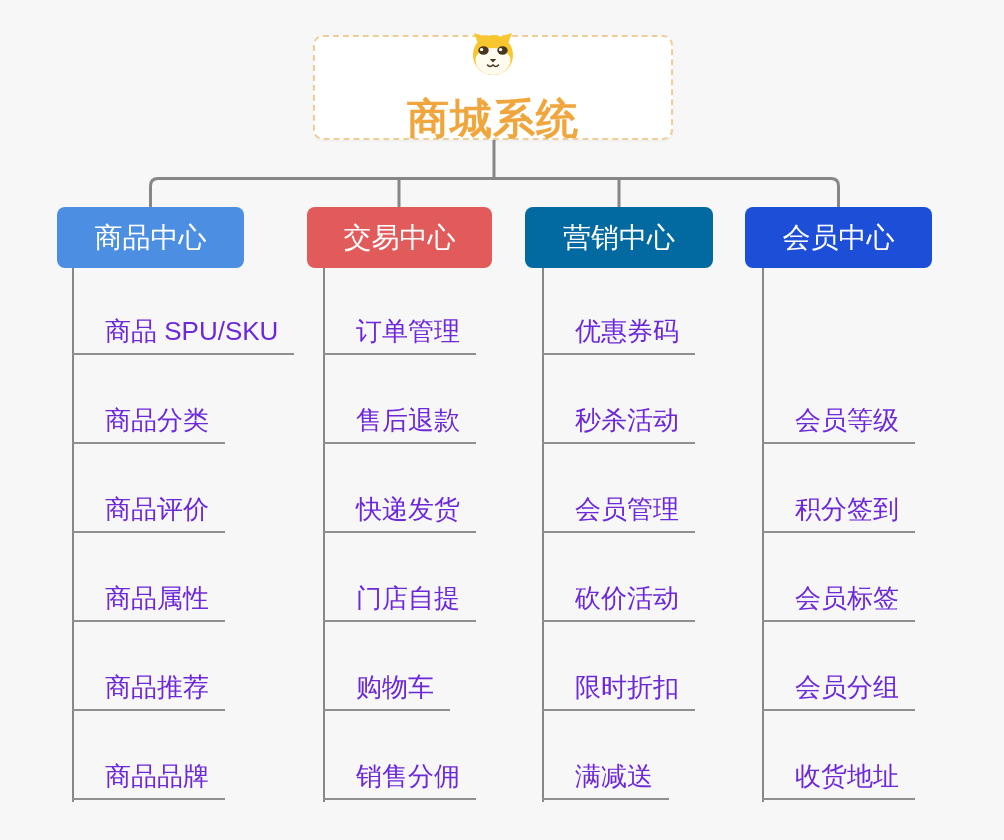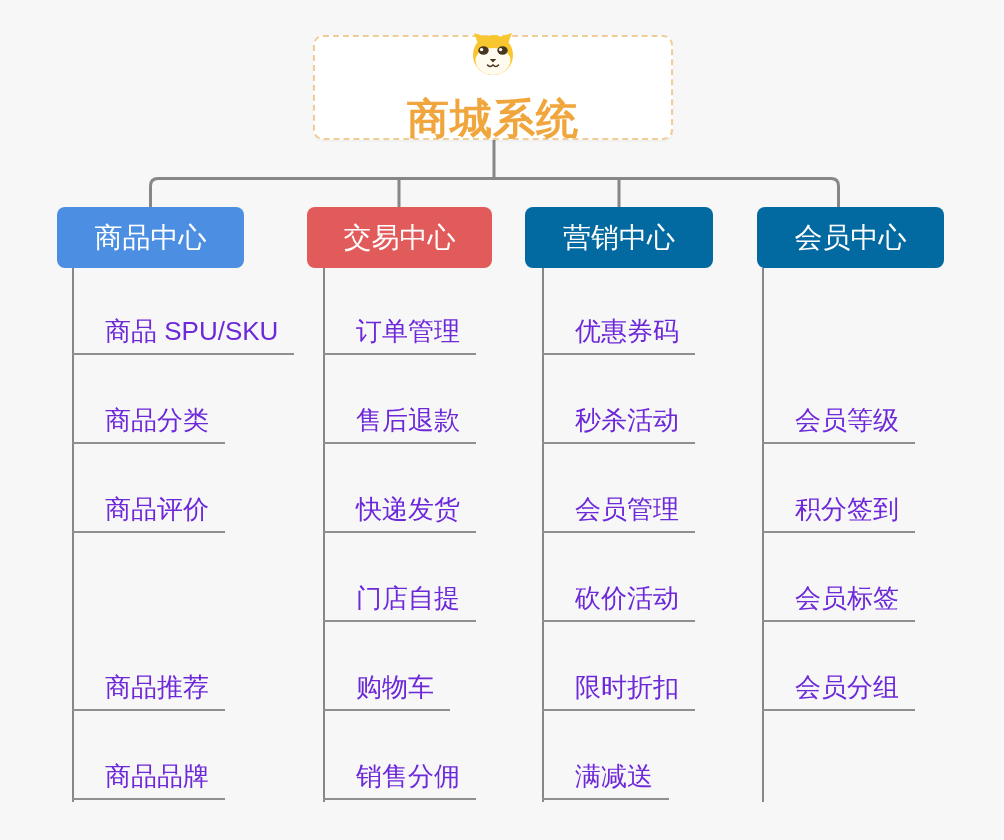--- a/index.html
+++ b/index.html
@@ -118,30 +118,31 @@
         <path d="M20.8 30 H27.2 L24 33.4 Z" fill="#463521"></path>
         <path d="M18.5 36 Q21.2 39 24 36 Q26.8 39 29.5 36" stroke="#463521" stroke-width="1.6" fill="none" stroke-linecap="round"></path>
       </svg>
     </span>
     <span class="root-title">商城系统</span>
   </div>
 
   <div class="branch-header bh0" style="background: rgb(76, 143, 226);">商品中心</div>
   <div class="branch-header bh1" style="background: rgb(226, 91, 91);">交易中心</div>
   <div class="branch-header bh2" style="background: #0369a1;">营销中心</div>
-  <div class="branch-header bh3" style="background: #0369a1; margin-left: 12px;">会员中心</div>
+  <div class="branch-header bh3" style="background: #1d4ed8;">会员中心</div>
 
   <div class="spine sp0" style="background: rgb(135, 135, 135);"></div>
   <div class="spine sp1" style="background: rgb(135, 135, 135);"></div>
   <div class="spine sp2" style="background: rgb(135, 135, 135);"></div>
   <div class="spine sp3" style="background: rgb(135, 135, 135);"></div>
 
   <div class="leaf-item col0 row0">商品 SPU/SKU</div>
   <div class="leaf-item col0 row1">商品分类</div>
   <div class="leaf-item col0 row2">商品评价</div>
+  <div class="leaf-item col0 row3">商品属性</div>
   <div class="leaf-item col0 row4">商品推荐</div>
   <div class="leaf-item col0 row5">商品品牌</div>
 
   <div class="leaf-item col1 row0">订单管理</div>
   <div class="leaf-item col1 row1">售后退款</div>
   <div class="leaf-item col1 row2">快递发货</div>
   <div class="leaf-item col1 row3">门店自提</div>
   <div class="leaf-item col1 row4">购物车</div>
   <div class="leaf-item col1 row5">销售分佣</div>
 
@@ -149,14 +150,15 @@
   <div class="leaf-item col2 row1">秒杀活动</div>
   <div class="leaf-item col2 row2">会员管理</div>
   <div class="leaf-item col2 row3">砍价活动</div>
   <div class="leaf-item col2 row4">限时折扣</div>
   <div class="leaf-item col2 row5">满减送</div>
 
   <div class="leaf-item col3 row1">会员等级</div>
   <div class="leaf-item col3 row2">积分签到</div>
   <div class="leaf-item col3 row3">会员标签</div>
   <div class="leaf-item col3 row4">会员分组</div>
+  <div class="leaf-item col3 row5">收货地址</div>
 
 </div>
 
 </body></html>

